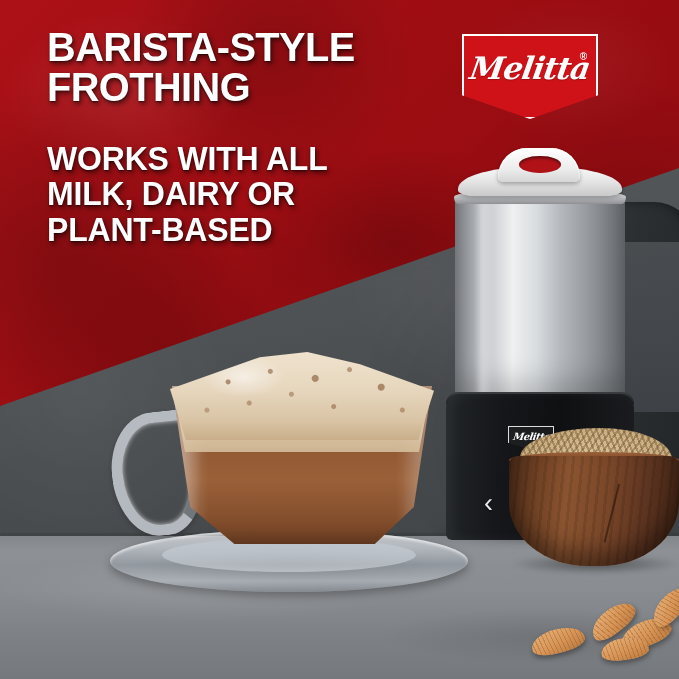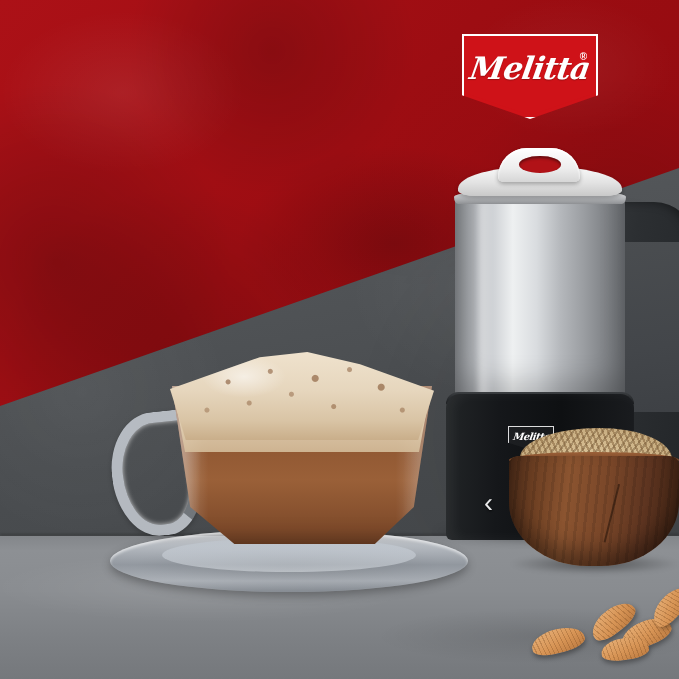--- a/index.html
+++ b/index.html
@@ -378,20 +378,27 @@
     <div class="saucer"></div>
     <div class="saucer-well"></div>
     <div class="cup-handle"></div>
     <div class="cup"></div>
     <div class="cup-glass-edge"></div>
     <div class="foam-band"></div>
     <div class="foam"></div>
     <div class="foam-dust"></div>
   </div>
 
+  <div class="copy">
+    <div class="headline">BARISTA-STYLE
+FROTHING</div>
+    <div class="subhead">WORKS WITH ALL
+MILK, DAIRY OR
+PLANT-BASED</div>
+  </div>
 
   <div class="logo">
     <div class="logo-plate"></div>
     <div class="logo-inner"></div>
     <div class="logo-word">Melitta</div>
     <div class="logo-reg">®</div>
   </div>
 
 </div>
 

